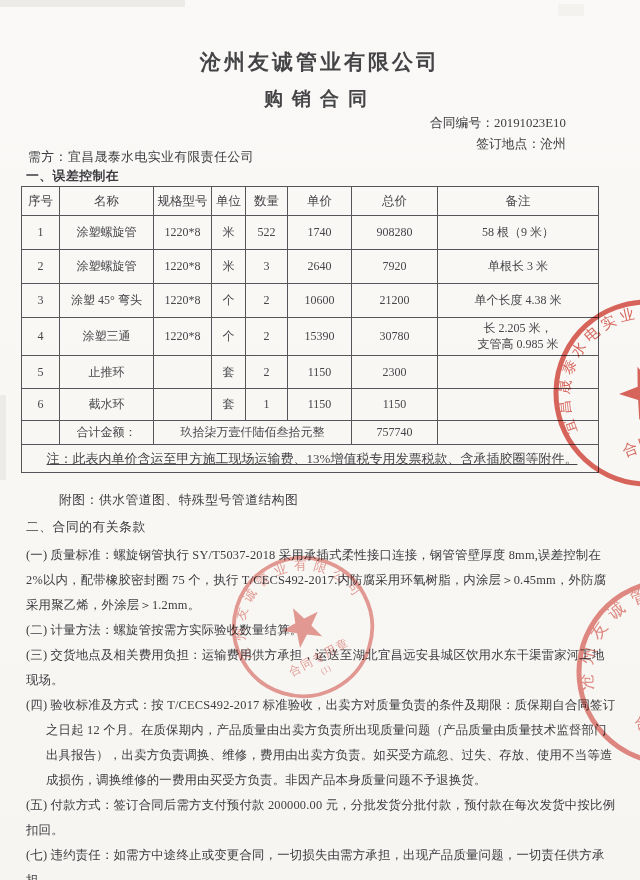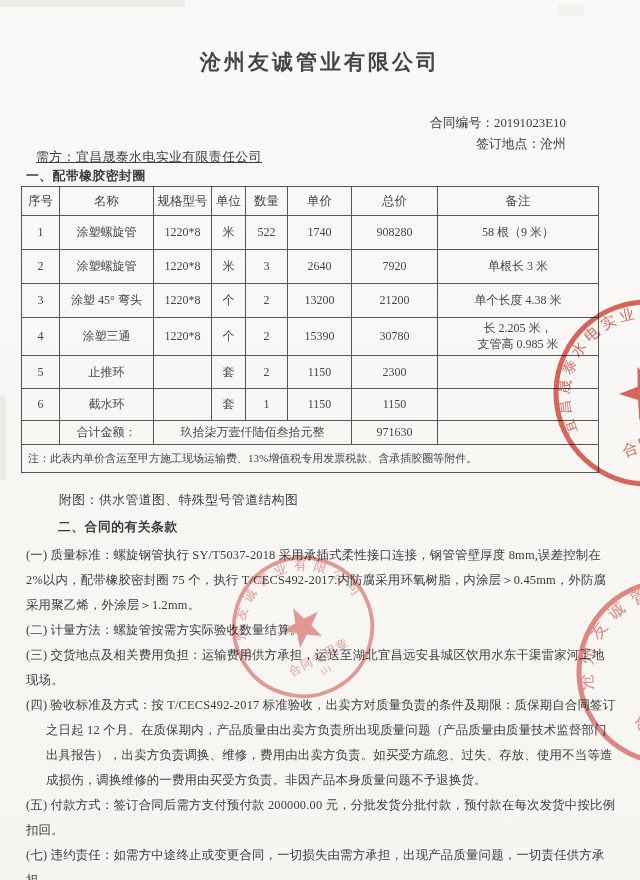--- a/index.html
+++ b/index.html
@@ -15,42 +15,42 @@
   .company-title{
     position:absolute;top:48px;left:0;width:100%;
     font-size:21px;font-weight:600;letter-spacing:3px;color:#454548;
   }
   .doc-title{
     position:absolute;top:86px;left:0;width:100%;
     font-size:19px;font-weight:600;letter-spacing:9px;color:#454548;
   }
   .line{position:absolute;font-size:12.8px;color:#3c3c40;letter-spacing:0.5px;}
   .supplier-line{top:119px;left:28px;}
-  .buyer-line{top:149px;left:36px;text-decoration:underline;}
+  .buyer-line{top:149px;left:28px;}
   .meta{position:absolute;left:430px;top:113px;font-size:12.8px;line-height:21px;color:#3c3c40;text-align:right;}
   .sec1-title{top:168px;left:26px;font-weight:700;}
   table.items{
     position:absolute;left:21px;top:186px;width:577px;
     border-collapse:collapse;table-layout:fixed;
     font-size:12px;color:#46464a;
   }
   table.items th,table.items td{
     border:1px solid #55555a;text-align:center;vertical-align:middle;
     padding:1px 2px;font-weight:normal;overflow:hidden;
   }
   table.items th{font-size:12.5px;}
   tr.h-row{height:29px;}
   tr.r1{height:34px;} tr.r2{height:34px;} tr.r3{height:34px;}
   tr.r4{height:38px;} tr.r5{height:33px;} tr.r6{height:32px;}
   tr.total-row{height:24px;}
   tr.note-row{height:28px;}
   td.remark{white-space:pre-line;line-height:1.3;}
-  tr.note-row td{text-align:left;padding-left:6px;font-size:11px;}
+  tr.note-row td{text-align:center;padding-left:6px;font-size:13px;text-decoration:underline;}
   .attachment-line{top:492px;left:26px;margin-left:33px;}
-  .sec2-title{top:519px;left:26px;font-weight:700;margin-left:32px;}
+  .sec2-title{top:519px;left:26px;font-weight:400;}
   .clauses{position:absolute;top:543px;left:26px;width:590px;}
   .clauses p{
     margin:0;font-size:12.4px;line-height:25px;color:#3c3c40;
     letter-spacing:0.2px;
   }
   .clauses p.hang{padding-left:20px;text-indent:-20px;}
   
   .seal{position:absolute;mix-blend-mode:multiply;pointer-events:none;}
   .seal svg{display:block;}
   .seal-a{left:547px;top:293px;width:200px;height:200px;opacity:0.82;transform:rotate(-20deg);}
@@ -59,29 +59,30 @@
 </style>
 </head>
 <body>
 
 <div class="page">
   <div class="artifact" style="left:0;top:0;width:185px;height:7px;"></div>
   <div class="artifact" style="left:558px;top:4px;width:26px;height:12px;opacity:.5;"></div>
   <div class="artifact" style="left:0;top:395px;width:6px;height:85px;"></div>
 
   <div class="company-title t-center">沧州友诚管业有限公司</div>
+  <div class="doc-title t-center">购销合同</div>
 
   <div class="line buyer-line">需方：宜昌晟泰水电实业有限责任公司</div>
 
   <div class="meta">
     <div>合同编号：20191023E10</div>
     <div>签订地点：沧州</div>
   </div>
 
-  <div class="line sec1-title">一、配带橡胶密封圈</div>
+  <div class="line sec1-title">一、误差控制在</div>
 
   <table class="items">
     <colgroup>
       <col style="width:38px">
         <col style="width:94px">
         <col style="width:58px">
         <col style="width:34px">
       <col style="width:42px">
         <col style="width:64px">
         <col style="width:86px">
@@ -117,21 +118,21 @@
         <td>2640</td>
         <td>7920</td>
         <td class="remark">单根长 3 米</td>
       </tr>
       <tr class="r3">
         <td>3</td>
         <td>涂塑 45° 弯头</td>
         <td>1220*8</td>
         <td>个</td>
         <td>2</td>
-        <td>13200</td>
+        <td>10600</td>
         <td>21200</td>
         <td class="remark">单个长度 4.38 米</td>
       </tr>
       <tr class="r4">
         <td>4</td>
         <td>涂塑三通</td>
         <td>1220*8</td>
         <td>个</td>
         <td>2</td>
         <td>15390</td>
@@ -156,21 +157,21 @@
         <td>套</td>
         <td>1</td>
         <td>1150</td>
         <td>1150</td>
         <td class="remark"></td>
       </tr>
       <tr class="total-row">
         <td></td>
         <td>合计金额：</td>
         <td colspan="4">玖拾柒万壹仟陆佰叁拾元整</td>
-        <td>971630</td>
+        <td>757740</td>
         <td></td>
       </tr>
       <tr class="note-row">
         <td colspan="8">注：此表内单价含运至甲方施工现场运输费、13%增值税专用发票税款、含承插胶圈等附件。</td>
       </tr>
     </tbody>
   </table>
 
   <div class="line attachment-line">附图：供水管道图、特殊型号管道结构图</div>
   <div class="line sec2-title">二、合同的有关条款</div>

